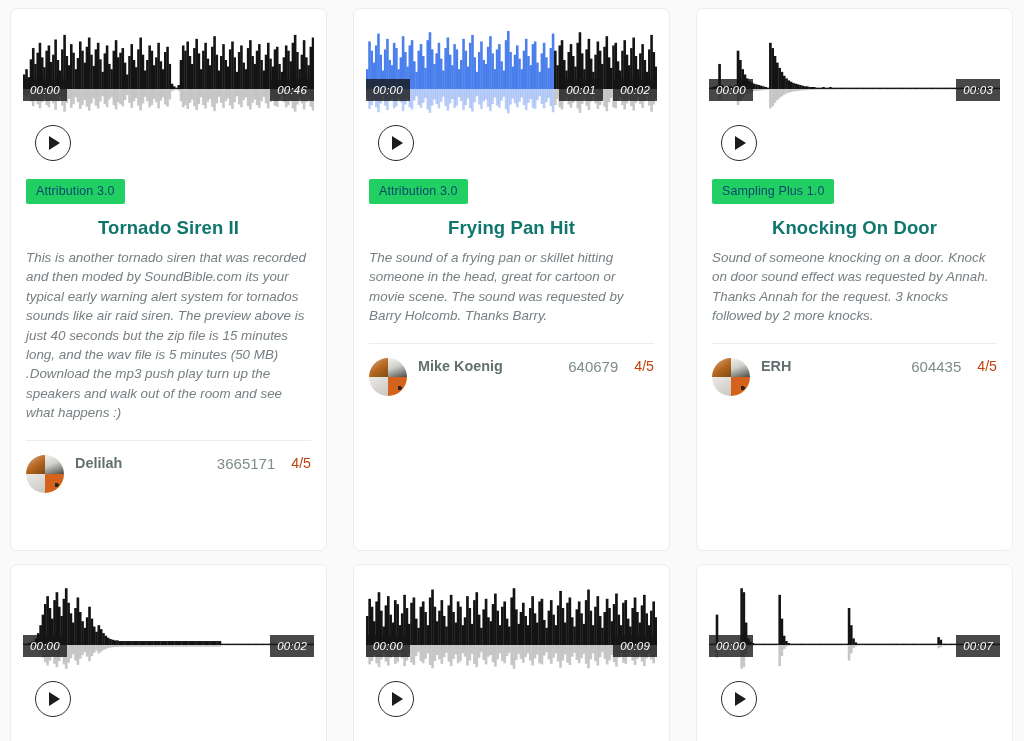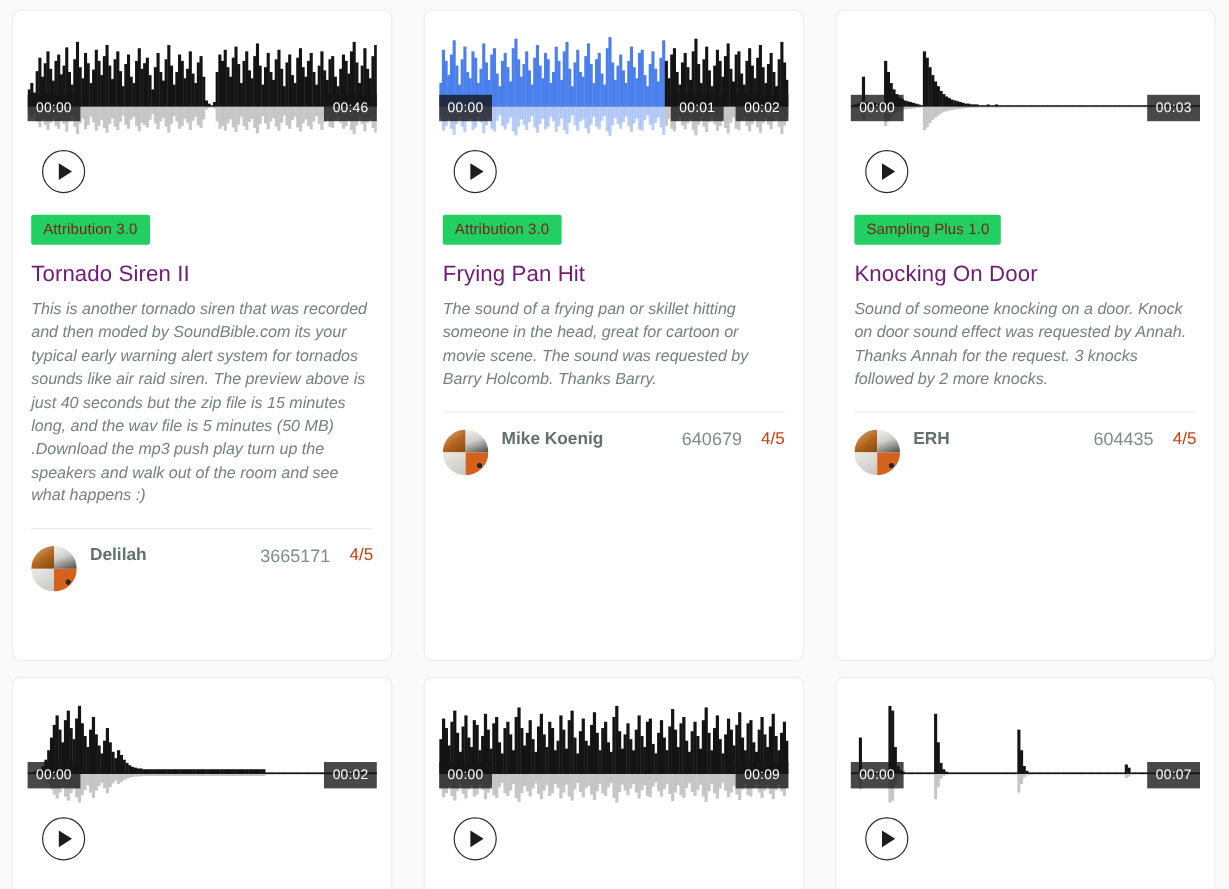--- a/index.html
+++ b/index.html
@@ -27,20 +27,21 @@
   .card.short { height: 186px; }
 
   
   .player { position: relative; padding: 14px 12px 0 12px; }
   .wave-wrap { position: relative; height: 95px; }
   .wave-svg { display: block; width: 100%; height: 95px; }
   .timebar {
     position: absolute; left: 0; right: 0;
     top: 56px; height: 22px;
     pointer-events: none;
+    font-style: italic;
   }
   .tlabel {
     position: absolute; top: 0;
     height: 22px; line-height: 22px;
     background: rgba(20,20,20,0.78);
     color: #ffffff;
     font-size: 11.5px;
     padding: 0 7px;
     white-space: nowrap;
     letter-spacing: .2px;
@@ -64,35 +65,36 @@
     border-top: 7px solid transparent;
     border-bottom: 7px solid transparent;
     margin-left: 3px;
   }
 
   
   .body { padding: 18px 15px 0 15px; }
   .badge {
     display: inline-block;
     background: #21cf62;
-    color: #7f1d1d;
+    color: #0c4a6e;
     font-size: 12.5px;
     padding: 5px 10px 6px 10px;
     border-radius: 2px;
     letter-spacing: .1px;
   }
   .title {
     display: block;
     margin-top: 13px;
-    color: #701a75;
+    color: #0f766e;
     font-size: 18.5px;
-    font-weight: normal;
+    font-weight: bold;
     letter-spacing: .1px;
     text-decoration: none;
     cursor: pointer;
+    text-align: center;
   }
   .desc {
     margin-top: 9px;
     color: #767f82;
     font-size: 13.4px;
     line-height: 19.4px;
     font-style: italic;
   }
   .divider {
     margin: 17px 0 0 0;

